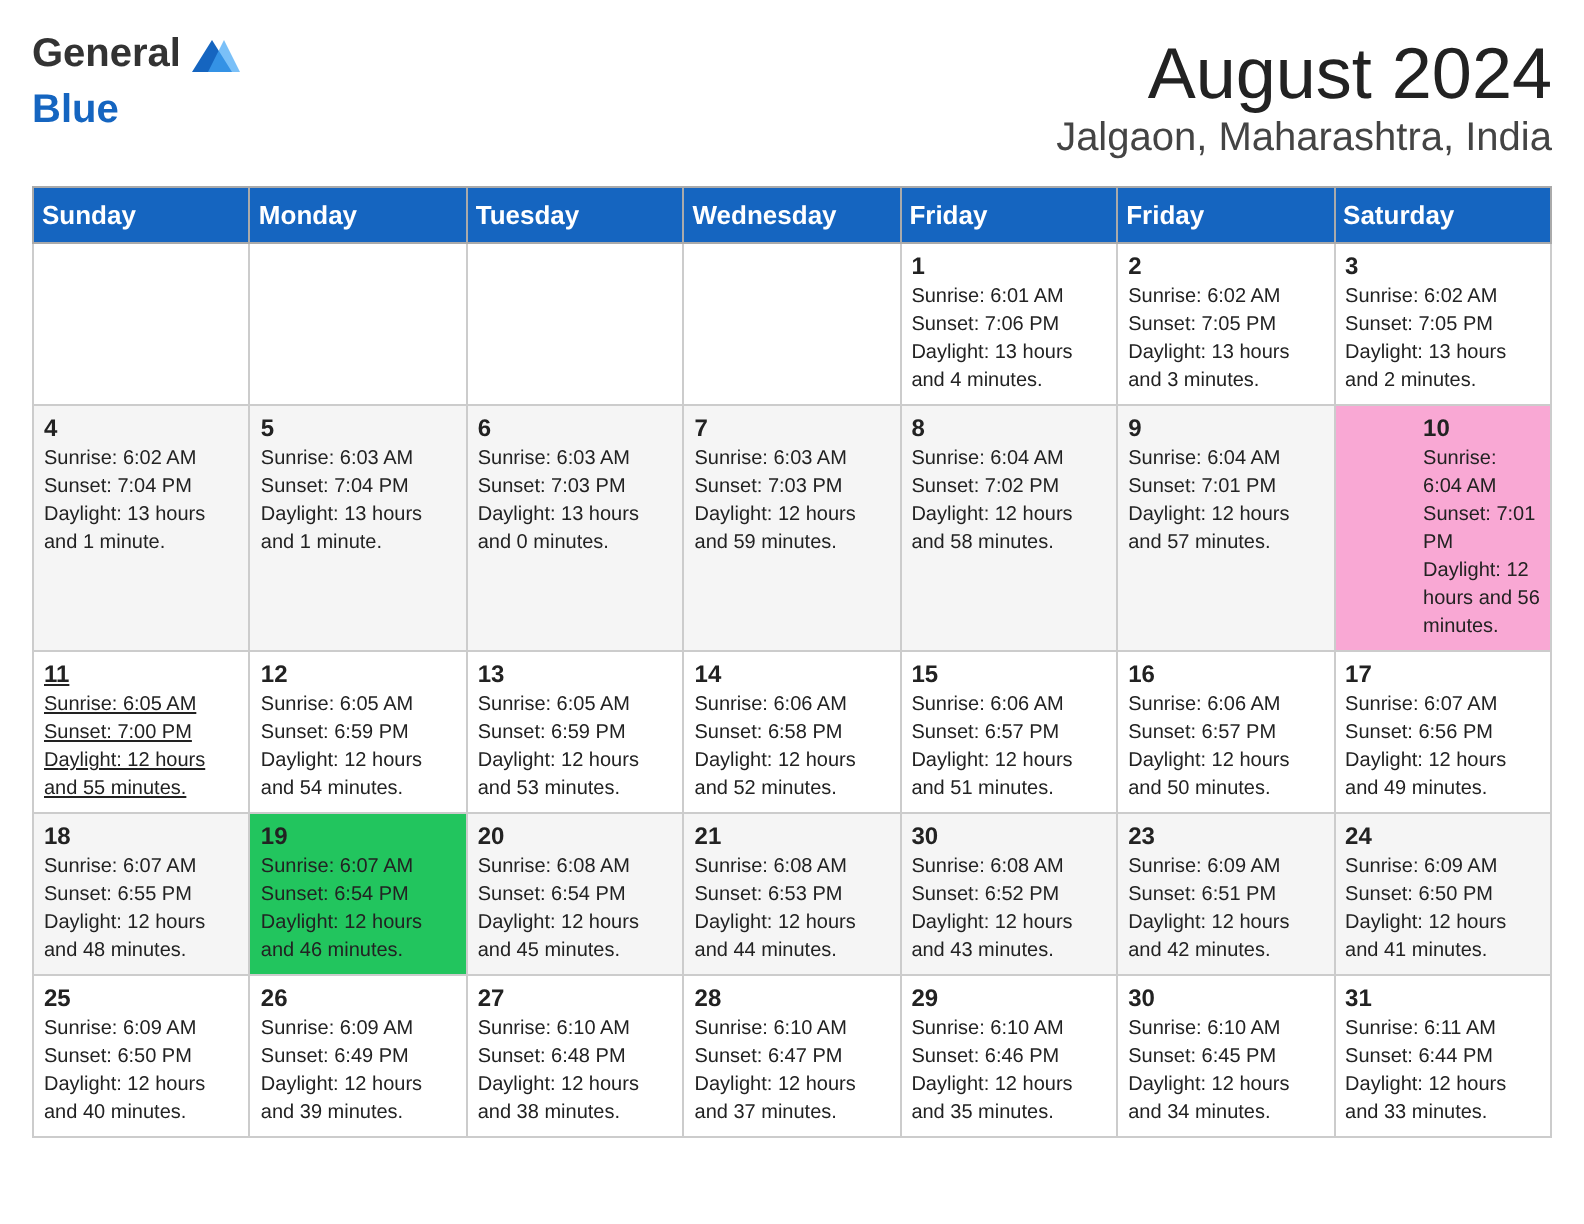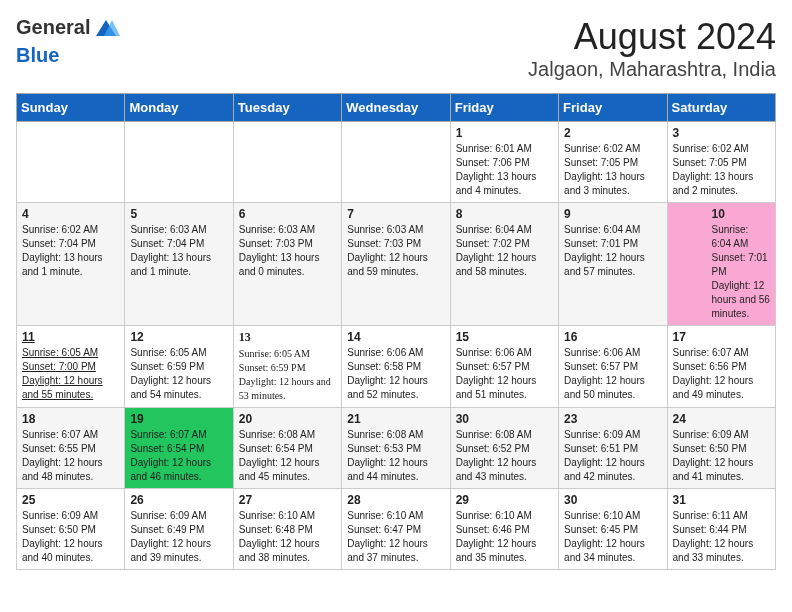--- a/index.html
+++ b/index.html
@@ -178,21 +178,21 @@
       </tr>
       <tr>
         <td style="background: rgb(255, 255, 255); text-decoration: underline;">
           <span class="day-num">11</span>
           <div class="day-info">Sunrise: 6:05 AM<br>Sunset: 7:00 PM<br>Daylight: 12 hours and 55 minutes.</div>
         </td>
         <td style="background: rgb(255, 255, 255);">
           <span class="day-num">12</span>
           <div class="day-info">Sunrise: 6:05 AM<br>Sunset: 6:59 PM<br>Daylight: 12 hours and 54 minutes.</div>
         </td>
-        <td style="background: rgb(255, 255, 255); font-family: Liberation Serif, serif;">
+        <td style="background: rgb(255, 255, 255);">
           <span class="day-num">13</span>
           <div class="day-info">Sunrise: 6:05 AM<br>Sunset: 6:59 PM<br>Daylight: 12 hours and 53 minutes.</div>
         </td>
         <td style="background: rgb(255, 255, 255);">
           <span class="day-num">14</span>
           <div class="day-info">Sunrise: 6:06 AM<br>Sunset: 6:58 PM<br>Daylight: 12 hours and 52 minutes.</div>
         </td>
         <td style="background: rgb(255, 255, 255);">
           <span class="day-num">15</span>
           <div class="day-info">Sunrise: 6:06 AM<br>Sunset: 6:57 PM<br>Daylight: 12 hours and 51 minutes.</div>

